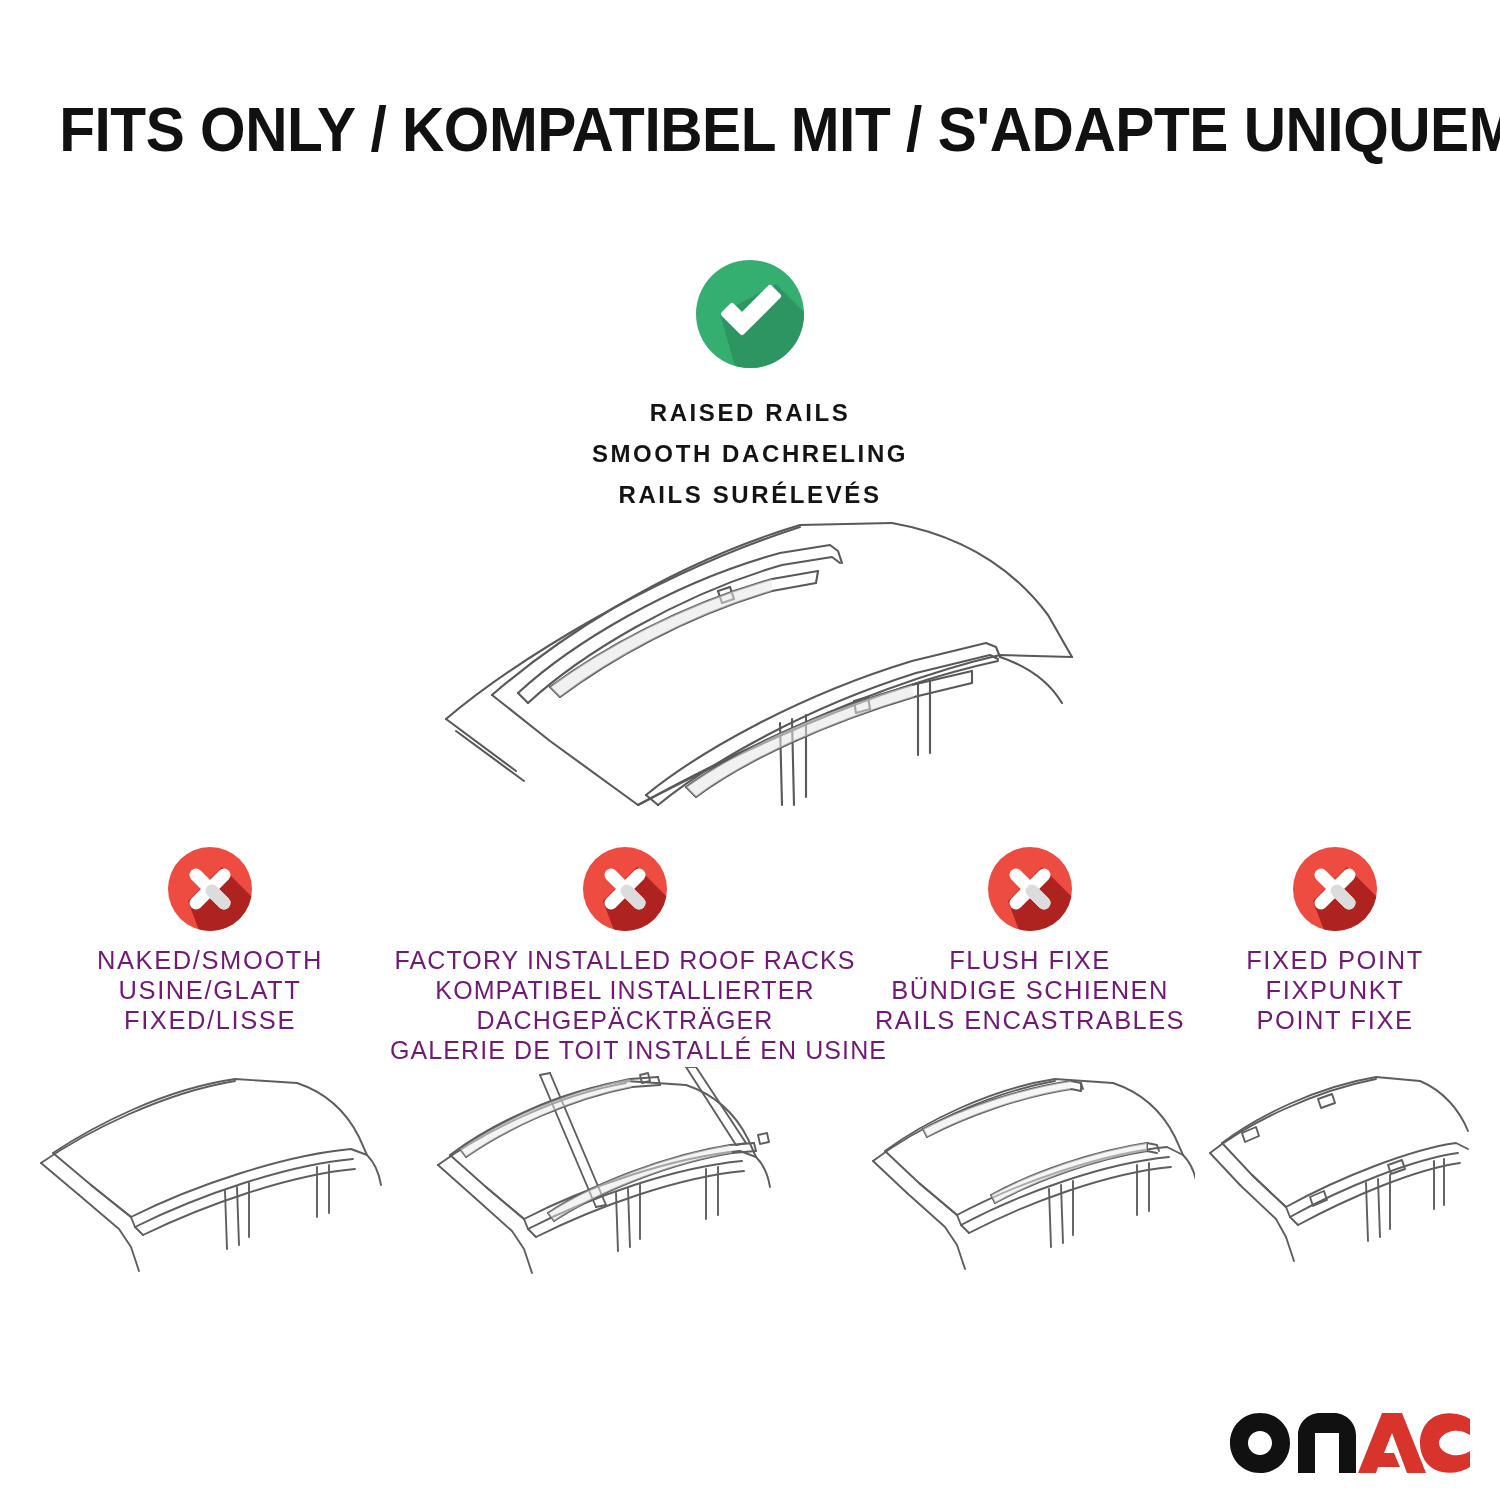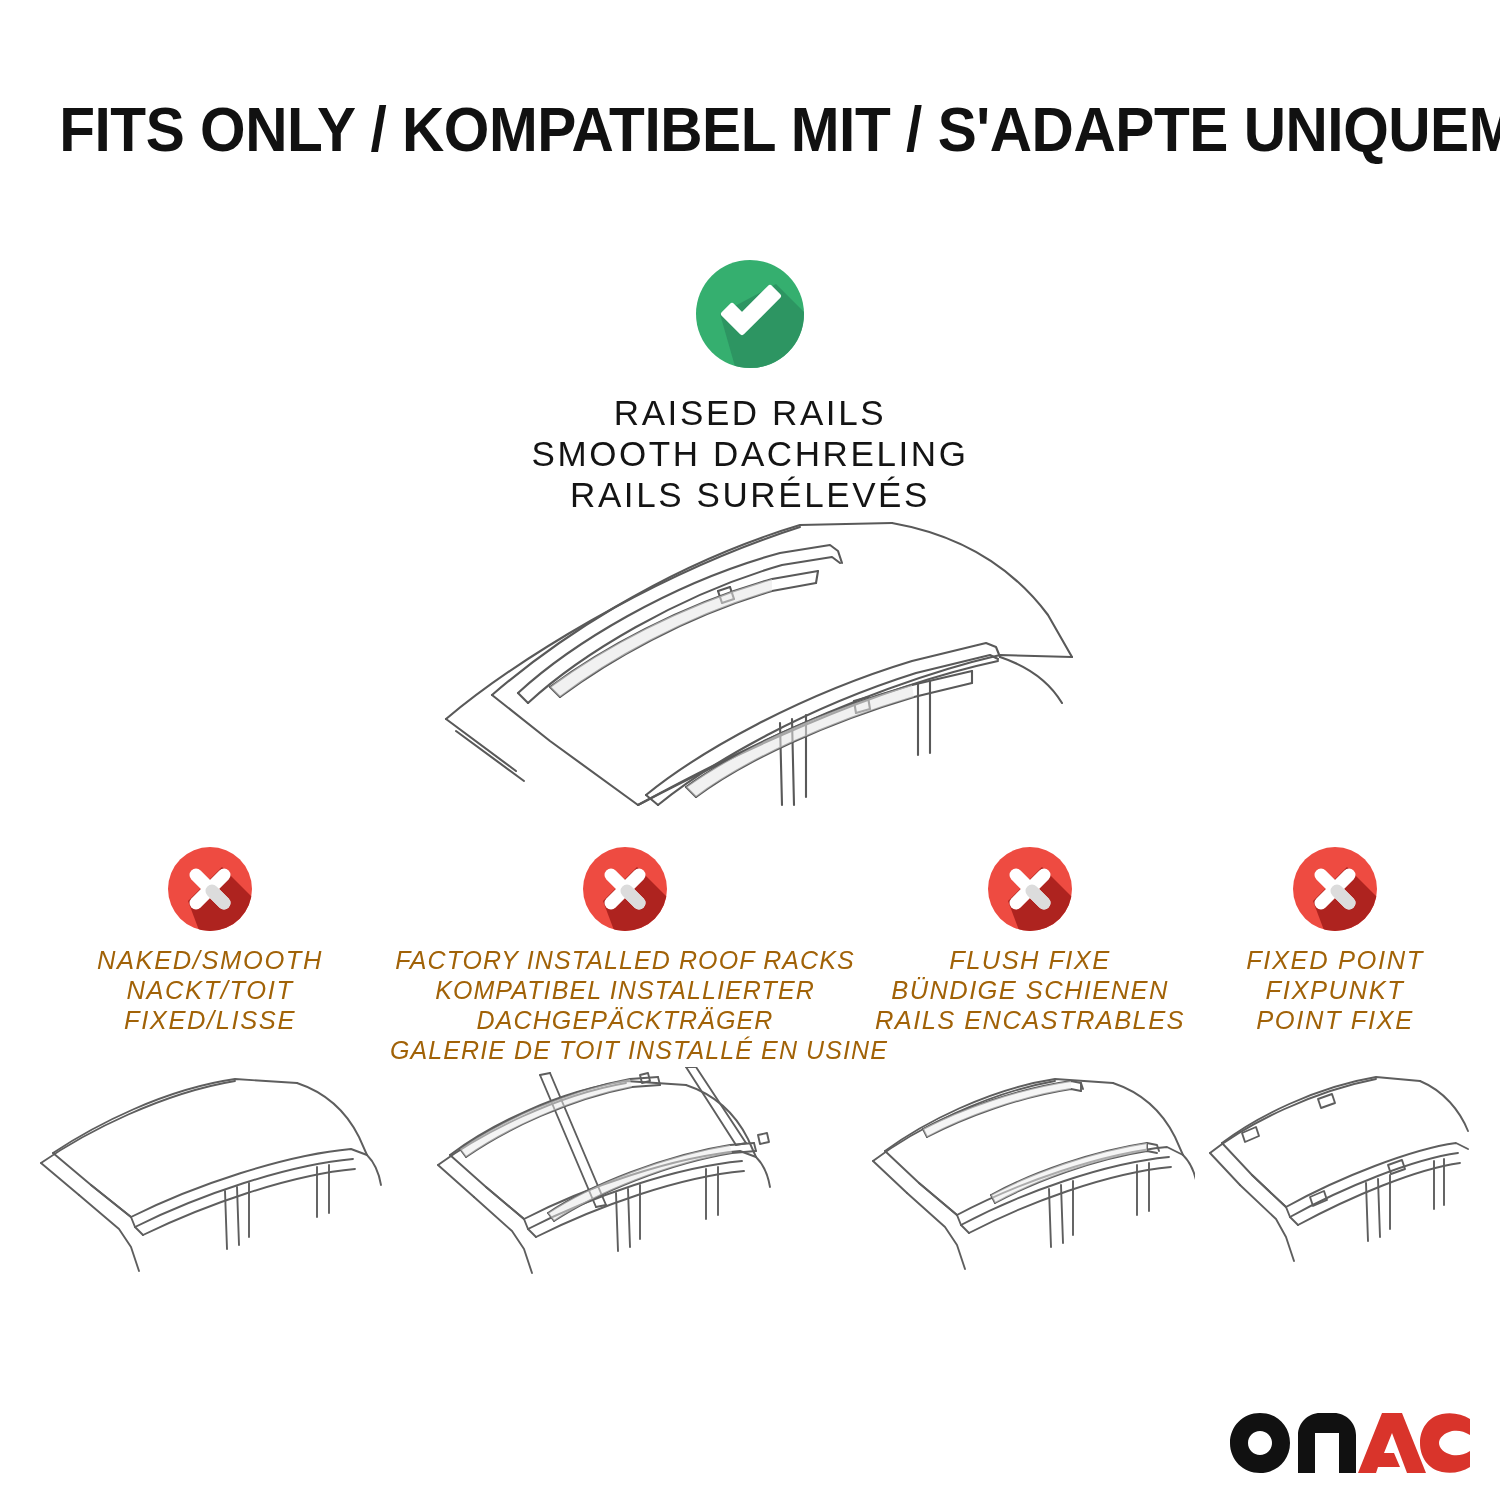--- a/index.html
+++ b/index.html
@@ -40,24 +40,24 @@
     position:relative;
     width:112px;height:112px;
     margin:0 auto;
     display:block;
   }
   .badge svg{display:block;width:112px;height:112px;}
 
   .ok-labels{
     margin-top:22px;
     color:#141414;
-    font-size:35px;
+    font-size:24px;
     line-height:41px;
     letter-spacing:2.6px;
-    font-weight:400;
+    font-weight:700;
     white-space:nowrap;
   }
 
   
   .hero-illus{
     position:absolute;
     left:400px;top:505px;
     width:700px;height:320px;
   }
   .hero-illus svg{display:block;width:100%;height:100%;}
@@ -78,27 +78,26 @@
   .col-3{left:1200px;width:270px;}
 
   .x-badge{
     width:88px;height:88px;
     margin:0 auto;
   }
   .x-badge svg{display:block;width:88px;height:88px;}
 
   .col-labels{
     margin-top:12px;
-    color:#a16207;
+    color:#701a75;
     font-size:25.5px;
     line-height:30px;
     letter-spacing:1.6px;
     font-weight:400;
     white-space:nowrap;
-    font-style:italic;
   }
   .col-1 .col-labels{font-size:25px;letter-spacing:1.1px;}
   .col-2 .col-labels{font-size:25.5px;letter-spacing:1.4px;}
 
   .col-illus{
     position:absolute;
     left:0;width:100%;
     height:250px;
   }
   .col-illus svg{display:block;width:100%;height:100%;}
@@ -214,21 +213,21 @@
         </g>
         <g stroke-linecap="round">
           <path d="M30 30 L58 58" stroke="#FFFFFF" stroke-width="13"></path>
           <path d="M58 30 L30 58" stroke="#FFFFFF" stroke-width="13"></path>
           <path d="M46 46 L58 58" stroke="#DCDCDC" stroke-width="13"></path>
         </g>
       </svg>
     </div>
     <div class="col-labels">
       <div>NAKED/SMOOTH</div>
-      <div>NACKT/TOIT</div>
+      <div>USINE/GLATT</div>
       <div>FIXED/LISSE</div>
     </div>
     <div class="col-illus">
       <svg viewBox="0 0 350 250" xmlns="http://www.w3.org/2000/svg">
         <g fill="none" stroke="#5E5E5E" stroke-width="1.9" stroke-linecap="round" stroke-linejoin="round">
           <path d="M18 86 C 60 58 130 22 200 12 L 262 16"></path>
           <path d="M6 96 C 52 64 128 26 200 14"></path>
           <path d="M18 86 L 56 118 L 96 150"></path>
           <path d="M6 96 L 44 128"></path>
           <path d="M262 16 C 292 26 312 46 324 70 L 332 88"></path>

